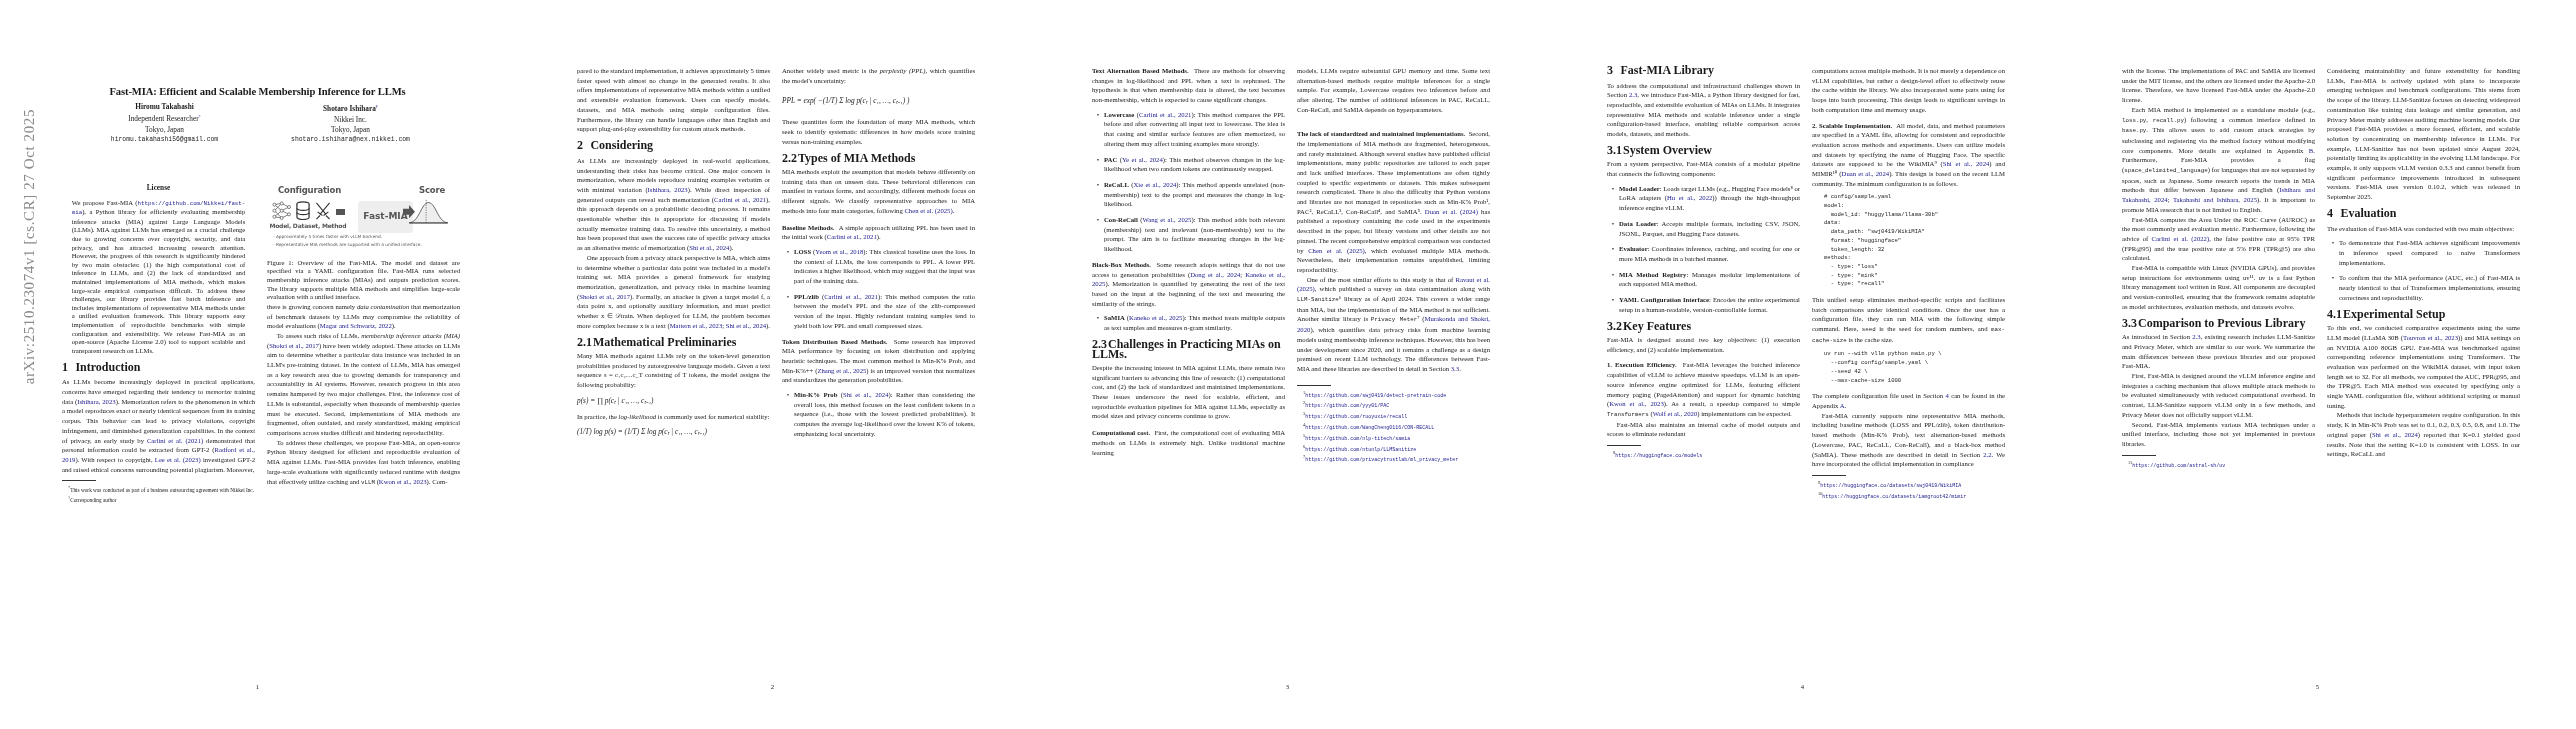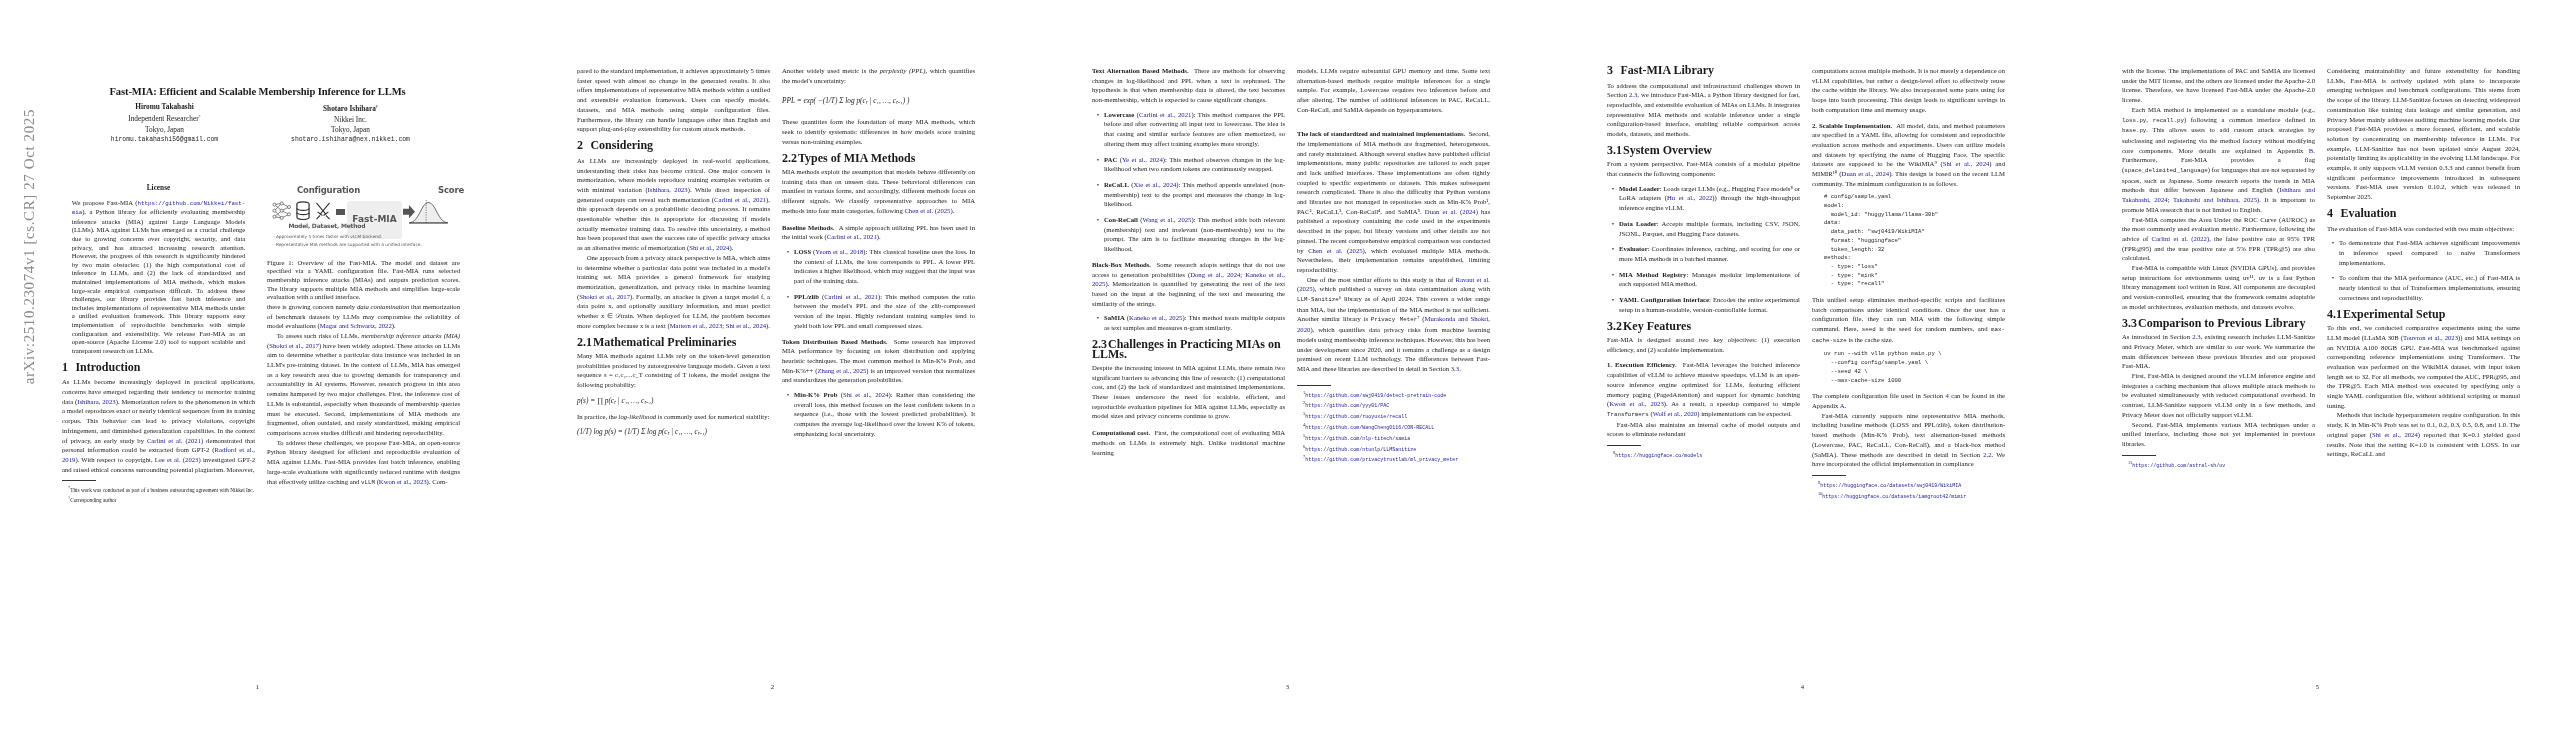--- a/index.html
+++ b/index.html
@@ -35,21 +35,21 @@
   ul.bul li b { font-weight: bold; }
   .eq { margin: 6px 0; font-size: 7.3px; font-style: italic; }
   .code { font-family: "Liberation Mono", monospace; font-size: 5.6px; line-height: 8.7px; padding-left: 12px; margin: 4.9px 0 6px 0; white-space: pre; text-align: left; }
   .footrule { width: 34px; border-top: 0.6px solid #333; margin: 6px 0 3px 0; }
   .footnote { font-size: 5.3px; line-height: 7px; text-indent: 6px; text-align: left; }
   .footnote .fmono { font-family: "Liberation Mono", monospace; font-size: 5px; color: #1a1a8c; }
   .arxiv-stamp { position: absolute; left: 20.7px; top: 340px; transform-origin: 0 0; transform: rotate(-90deg); white-space: nowrap; font-family: "Liberation Serif", serif; font-size: 15px; color: #8a8a8a; letter-spacing: 0.6px; width: 0; }
   .arxiv-stamp span { display: inline-block; transform: translateX(-100%) translateX(231px); }
   
   .figure { position: relative; height: 72px; margin: 0 0 4.9px 0; font-family: "DejaVu Sans", sans-serif; color: #555; }
-  .fig-lbl { position: absolute; font-weight: bold; font-size: 8.5px; color: #555; letter-spacing: -0.2px; margin-left: 19px; }
+  .fig-lbl { position: absolute; font-weight: bold; font-size: 8.5px; color: #555; letter-spacing: -0.2px; }
   .fig-sub { position: absolute; font-size: 4.3px; color: #555; white-space: nowrap; }
   .fig-box { position: absolute; background: #eeeeee; border-radius: 3.6px; font-weight: bold; font-size: 9px; color: #555; display: flex; align-items: center; justify-content: center; }
   .fig-bar { position: absolute; background: #555; }
   .caption { font-size: 6.7px; line-height: 8.6px; margin: 0 0 16px 0; }
 </style>
 </head>
 <body>
 
 <div class="pages">
 
@@ -126,21 +126,21 @@
           <g stroke="#333" stroke-width="1.8" fill="#fff">
             <path d="M4 3 L20 22"></path>
               <path d="M26 3 L10 22"></path>
             <line x1="16" y1="24" x2="24" y2="18"></line>
               <line x1="14" y1="24" x2="6" y2="18"></line>
             <line x1="20" y1="24" x2="26" y2="30"></line>
               <line x1="10" y1="24" x2="4" y2="30"></line>
           </g>
         </svg>
         <div class="fig-bar" style="left:69px;top:27px;width:8.5px;height:6px;"></div>
-        <div class="fig-box" style="left:80px;top:19px;width:55px;height:38px;">Fast-MIA</div>
+        <div class="fig-box" style="left:91px;top:19px;width:55px;height:32px;">Fast-MIA</div>
         <svg style="position:absolute;left:136px;top:23px" width="12" height="13.4" viewBox="0 0 20 22">
           <path d="M0 6 H10 V0 L20 11 L10 22 V16 H0 Z" fill="#555"></path>
         </svg>
         <svg style="position:absolute;left:141px;top:18px" width="41" height="24" viewBox="0 0 68 40">
           <path d="M2 38 C18 38 22 4 34 4 C46 4 50 38 66 38 Z" fill="#eee" stroke="#333" stroke-width="1.2"></path>
           <line x1="2" y1="38.5" x2="66" y2="38.5" stroke="#333" stroke-width="1.2"></line>
           <line x1="30" y1="0" x2="30" y2="38" stroke="#333" stroke-width="1" stroke-dasharray="2,2"></line>
         </svg>
         <div class="fig-lbl" style="left:2.4px;top:39px;font-size:6px;">Model, Dataset, Method</div>
         <div class="fig-sub" style="left:6px;top:50px;">- Approximately 5 times faster with vLLM backend.</div>

